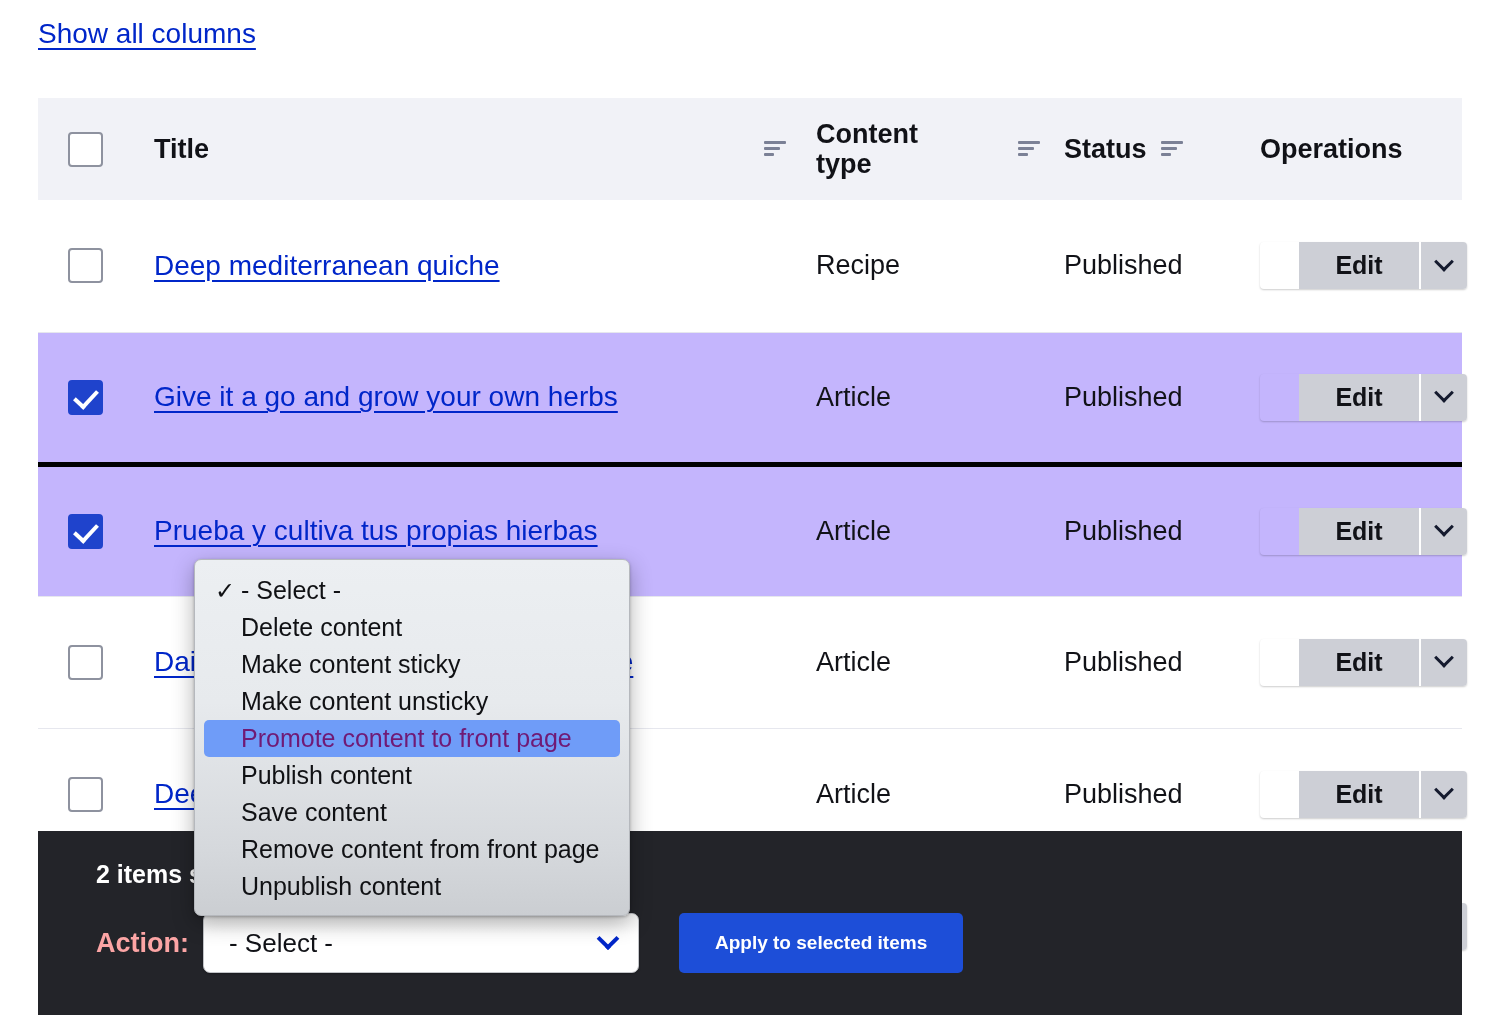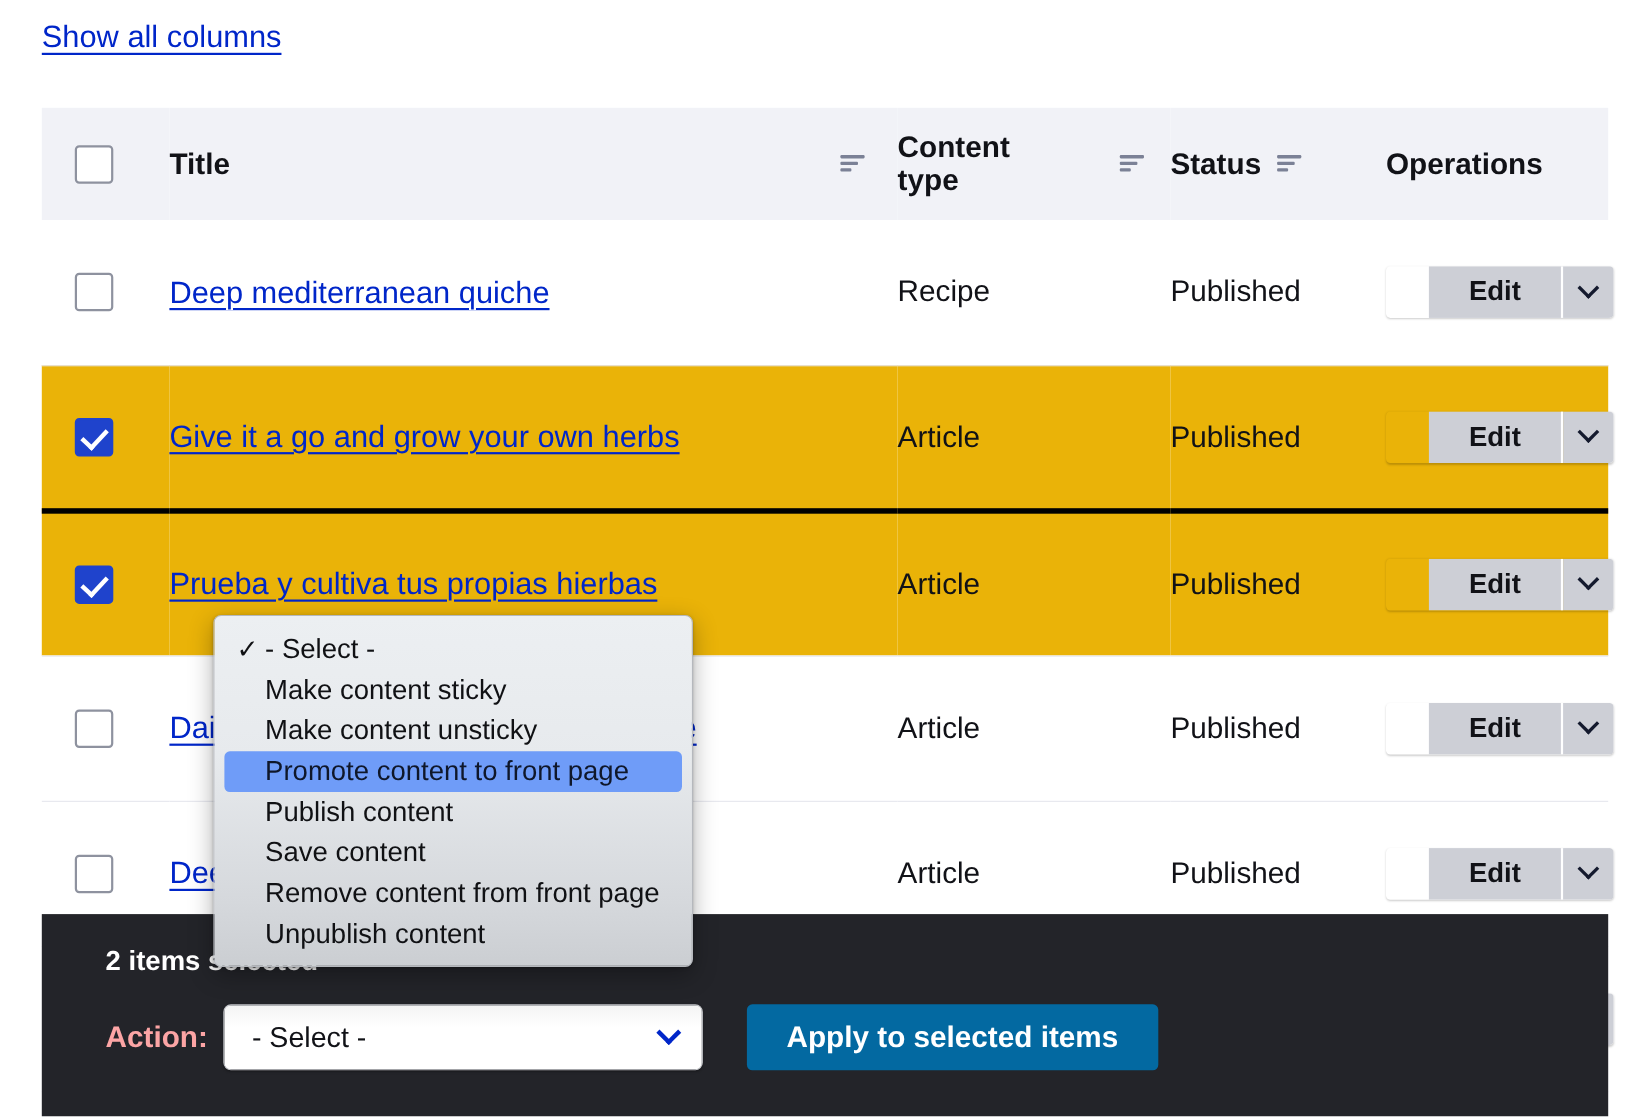--- a/index.html
+++ b/index.html
@@ -72,21 +72,21 @@
   }
   .sort-icon i:nth-child(1){ width:22px; }
   .sort-icon i:nth-child(2){ width:16px; }
   .sort-icon i:nth-child(3){ width:10px; }
 
   th.th-title .th-inner { justify-content: space-between; padding-right: 30px;}
   th.th-type  .th-inner { justify-content: space-between; padding-right: 24px;}
   th.th-status .th-inner{ justify-content: flex-start; }
 
   tbody tr { background:#ffffff; border-bottom: 1px solid #e6e7ee; }
-  tbody tr.selected { background:#eab308; }
+  tbody tr.selected { background:#c4b5fd; }
   tbody tr.selected + tr.selected { border-top: 5px solid #000000; }
   tbody td {
     height: 132px;
     padding: 0;
     vertical-align: middle;
     font-size: 27px;
     color: #111217;
   }
 
   .cell-check { text-align: left; padding-left: 30px; }
@@ -187,21 +187,21 @@
     white-space: nowrap;
   }
   .popup-item .tick {
     width: 26px;
     flex: none;
     font-size: 24px;
     color: #101114;
   }
   .popup-item.highlight {
     background: #6f9cf8;
-    color: #0f172a;
+    color: #701a75;
     border-radius: 5px;
     margin: 0 9px;
     padding-left: 11px;
   }
 
   
   .action-bar {
     position:absolute;
     left: 38px; top: 831px;
     width: 1424px;
@@ -244,23 +244,23 @@
     box-shadow: 0 1px 2px rgba(0,0,0,0.25);
   }
   .select-chev {
     width: 16px; height: 16px;
     border-right: 4px solid #0026c9;
     border-bottom: 4px solid #0026c9;
     transform: rotate(45deg) translate(-3px,-3px);
   }
   .apply-btn {
     margin-left: 40px;
-    background: #0369a1;
+    background: #1d4ed8;
     color:#ffffff;
-    font-size: 27px;
+    font-size: 19px;
     font-weight:700;
     height: 60px;
     padding: 0 36px;
     border-radius: 5px;
     display:flex;
     align-items:center;
     cursor:pointer;
     border: none;
     font-family: "Liberation Sans", sans-serif;
   }
@@ -402,20 +402,24 @@
     </table>
   </div>
 
   <div class="select-popup" id="select-popup">
       <div class="popup-item">
         <span class="tick">✓</span>
         <span>- Select -</span>
       </div>
       <div class="popup-item">
         <span class="tick"></span>
+        <span>Delete content</span>
+      </div>
+      <div class="popup-item">
+        <span class="tick"></span>
         <span>Make content sticky</span>
       </div>
       <div class="popup-item">
         <span class="tick"></span>
         <span>Make content unsticky</span>
       </div>
       <div class="popup-item highlight">
         <span class="tick"></span>
         <span>Promote content to front page</span>
       </div>

